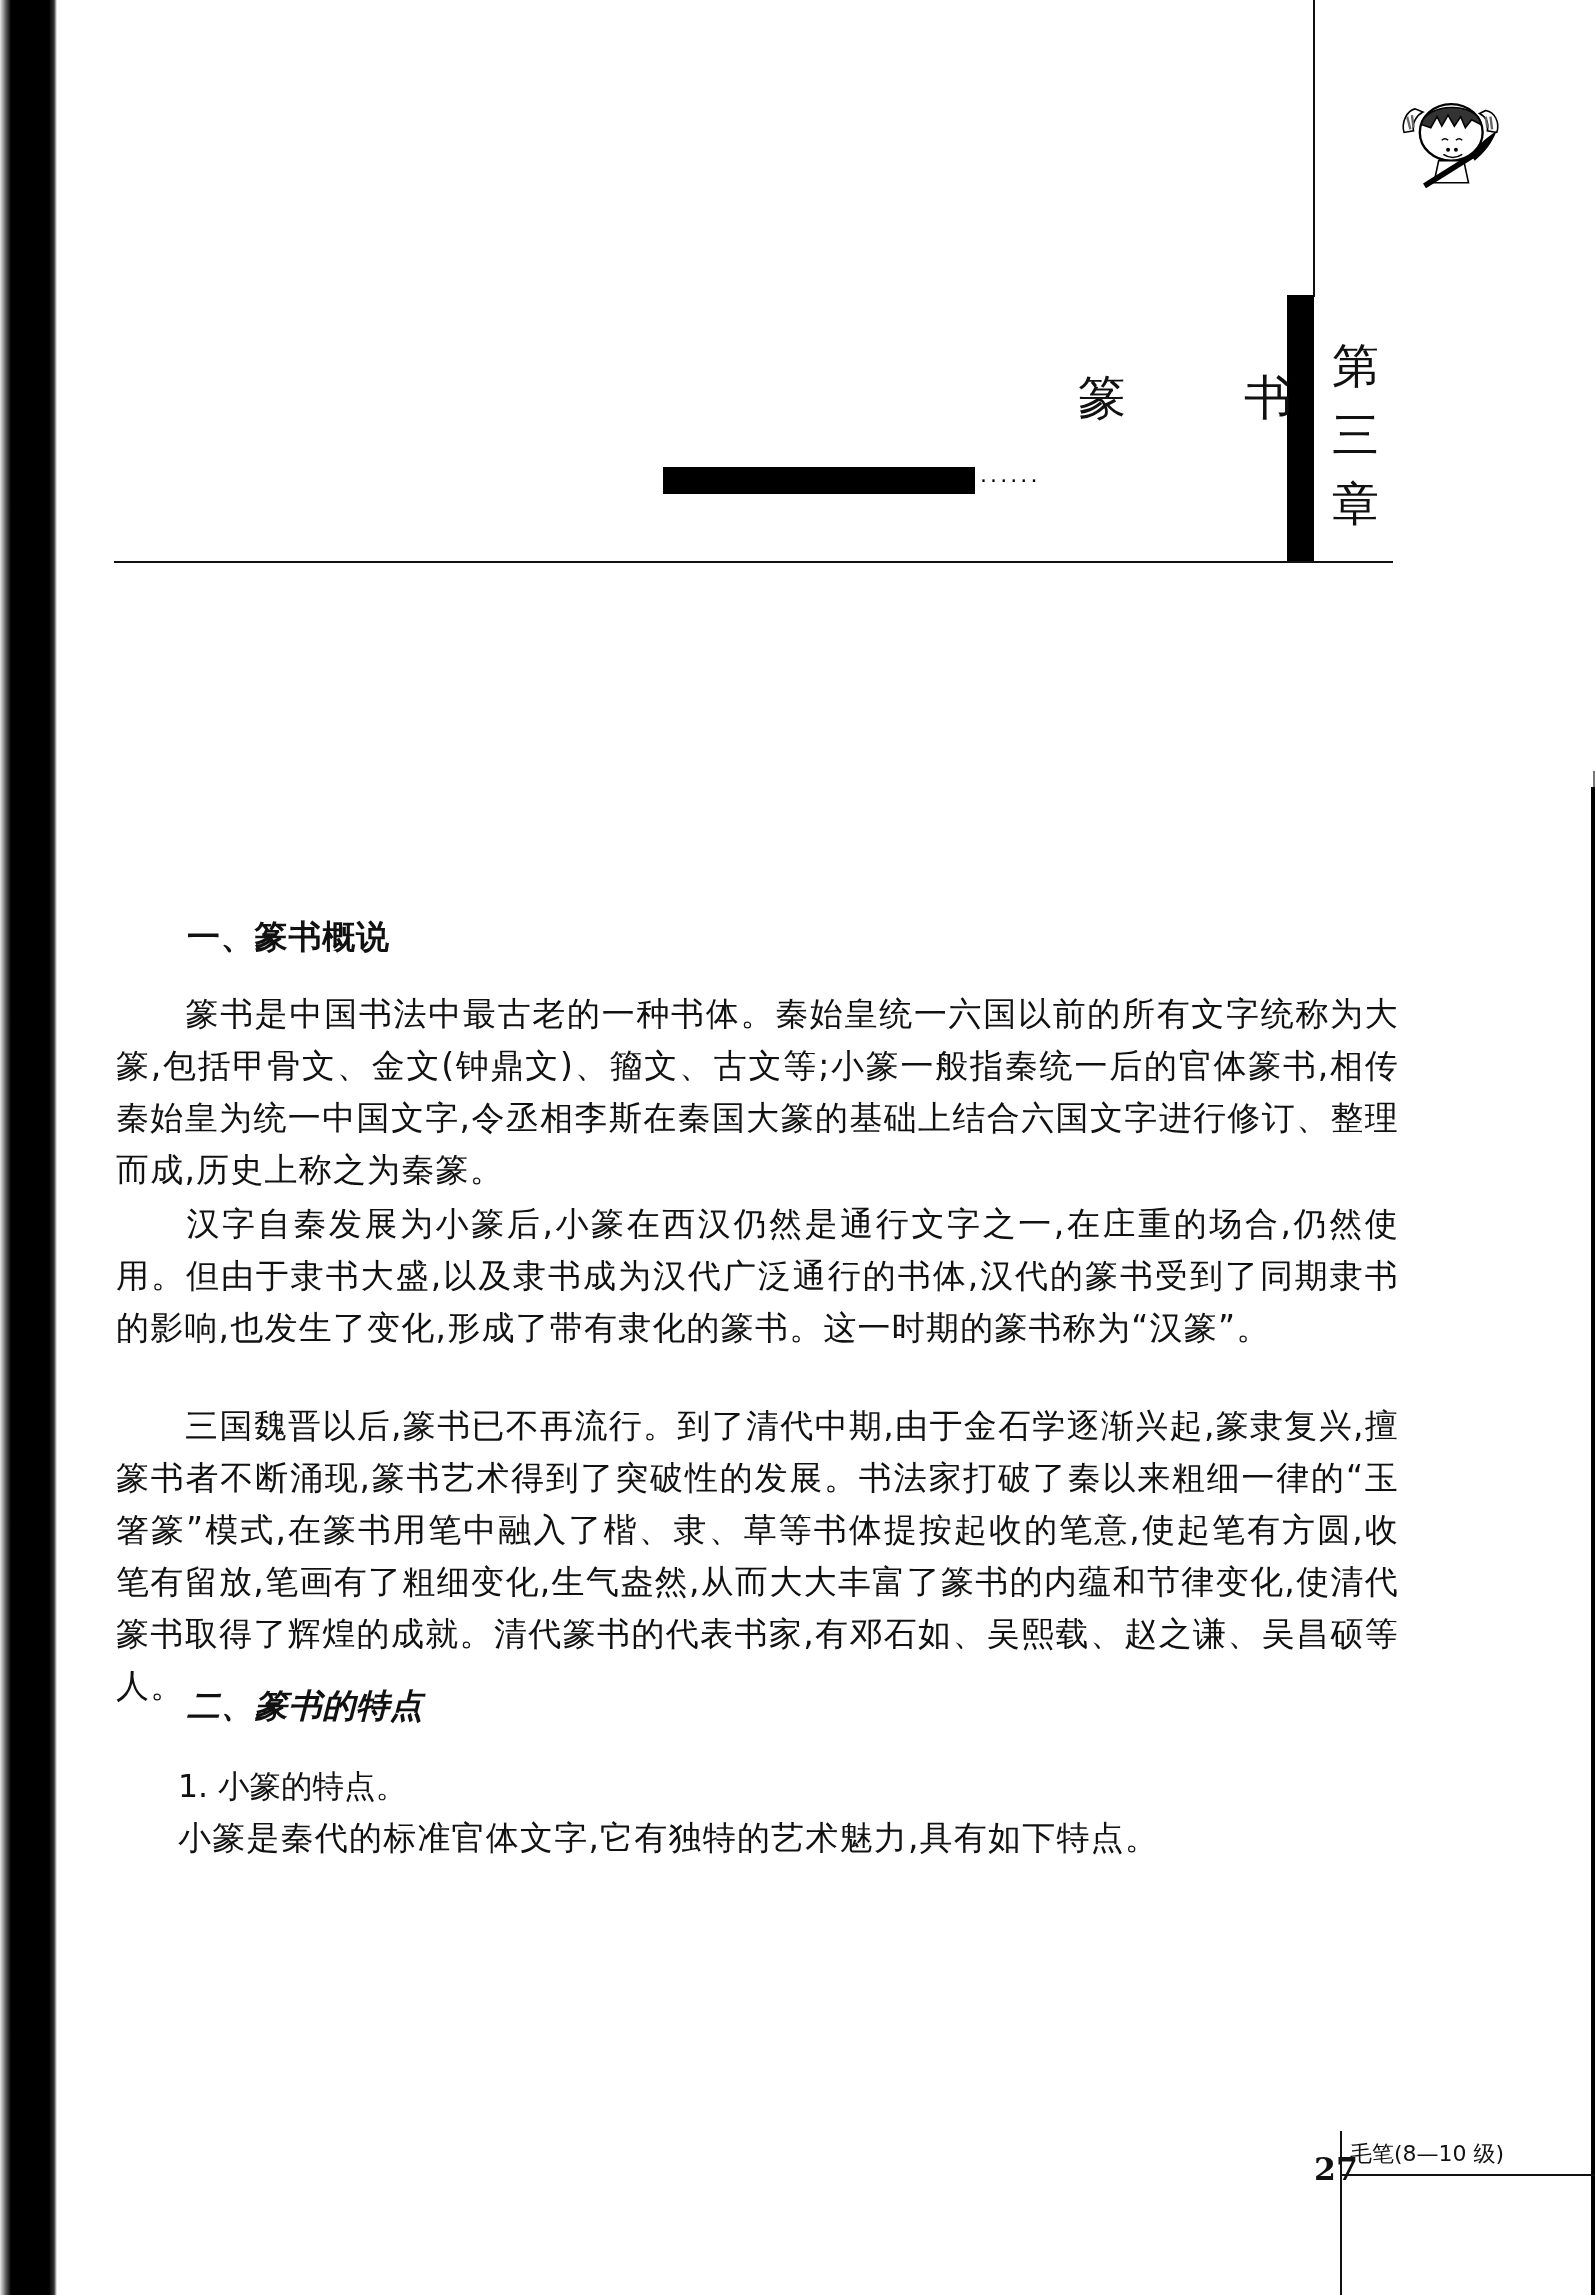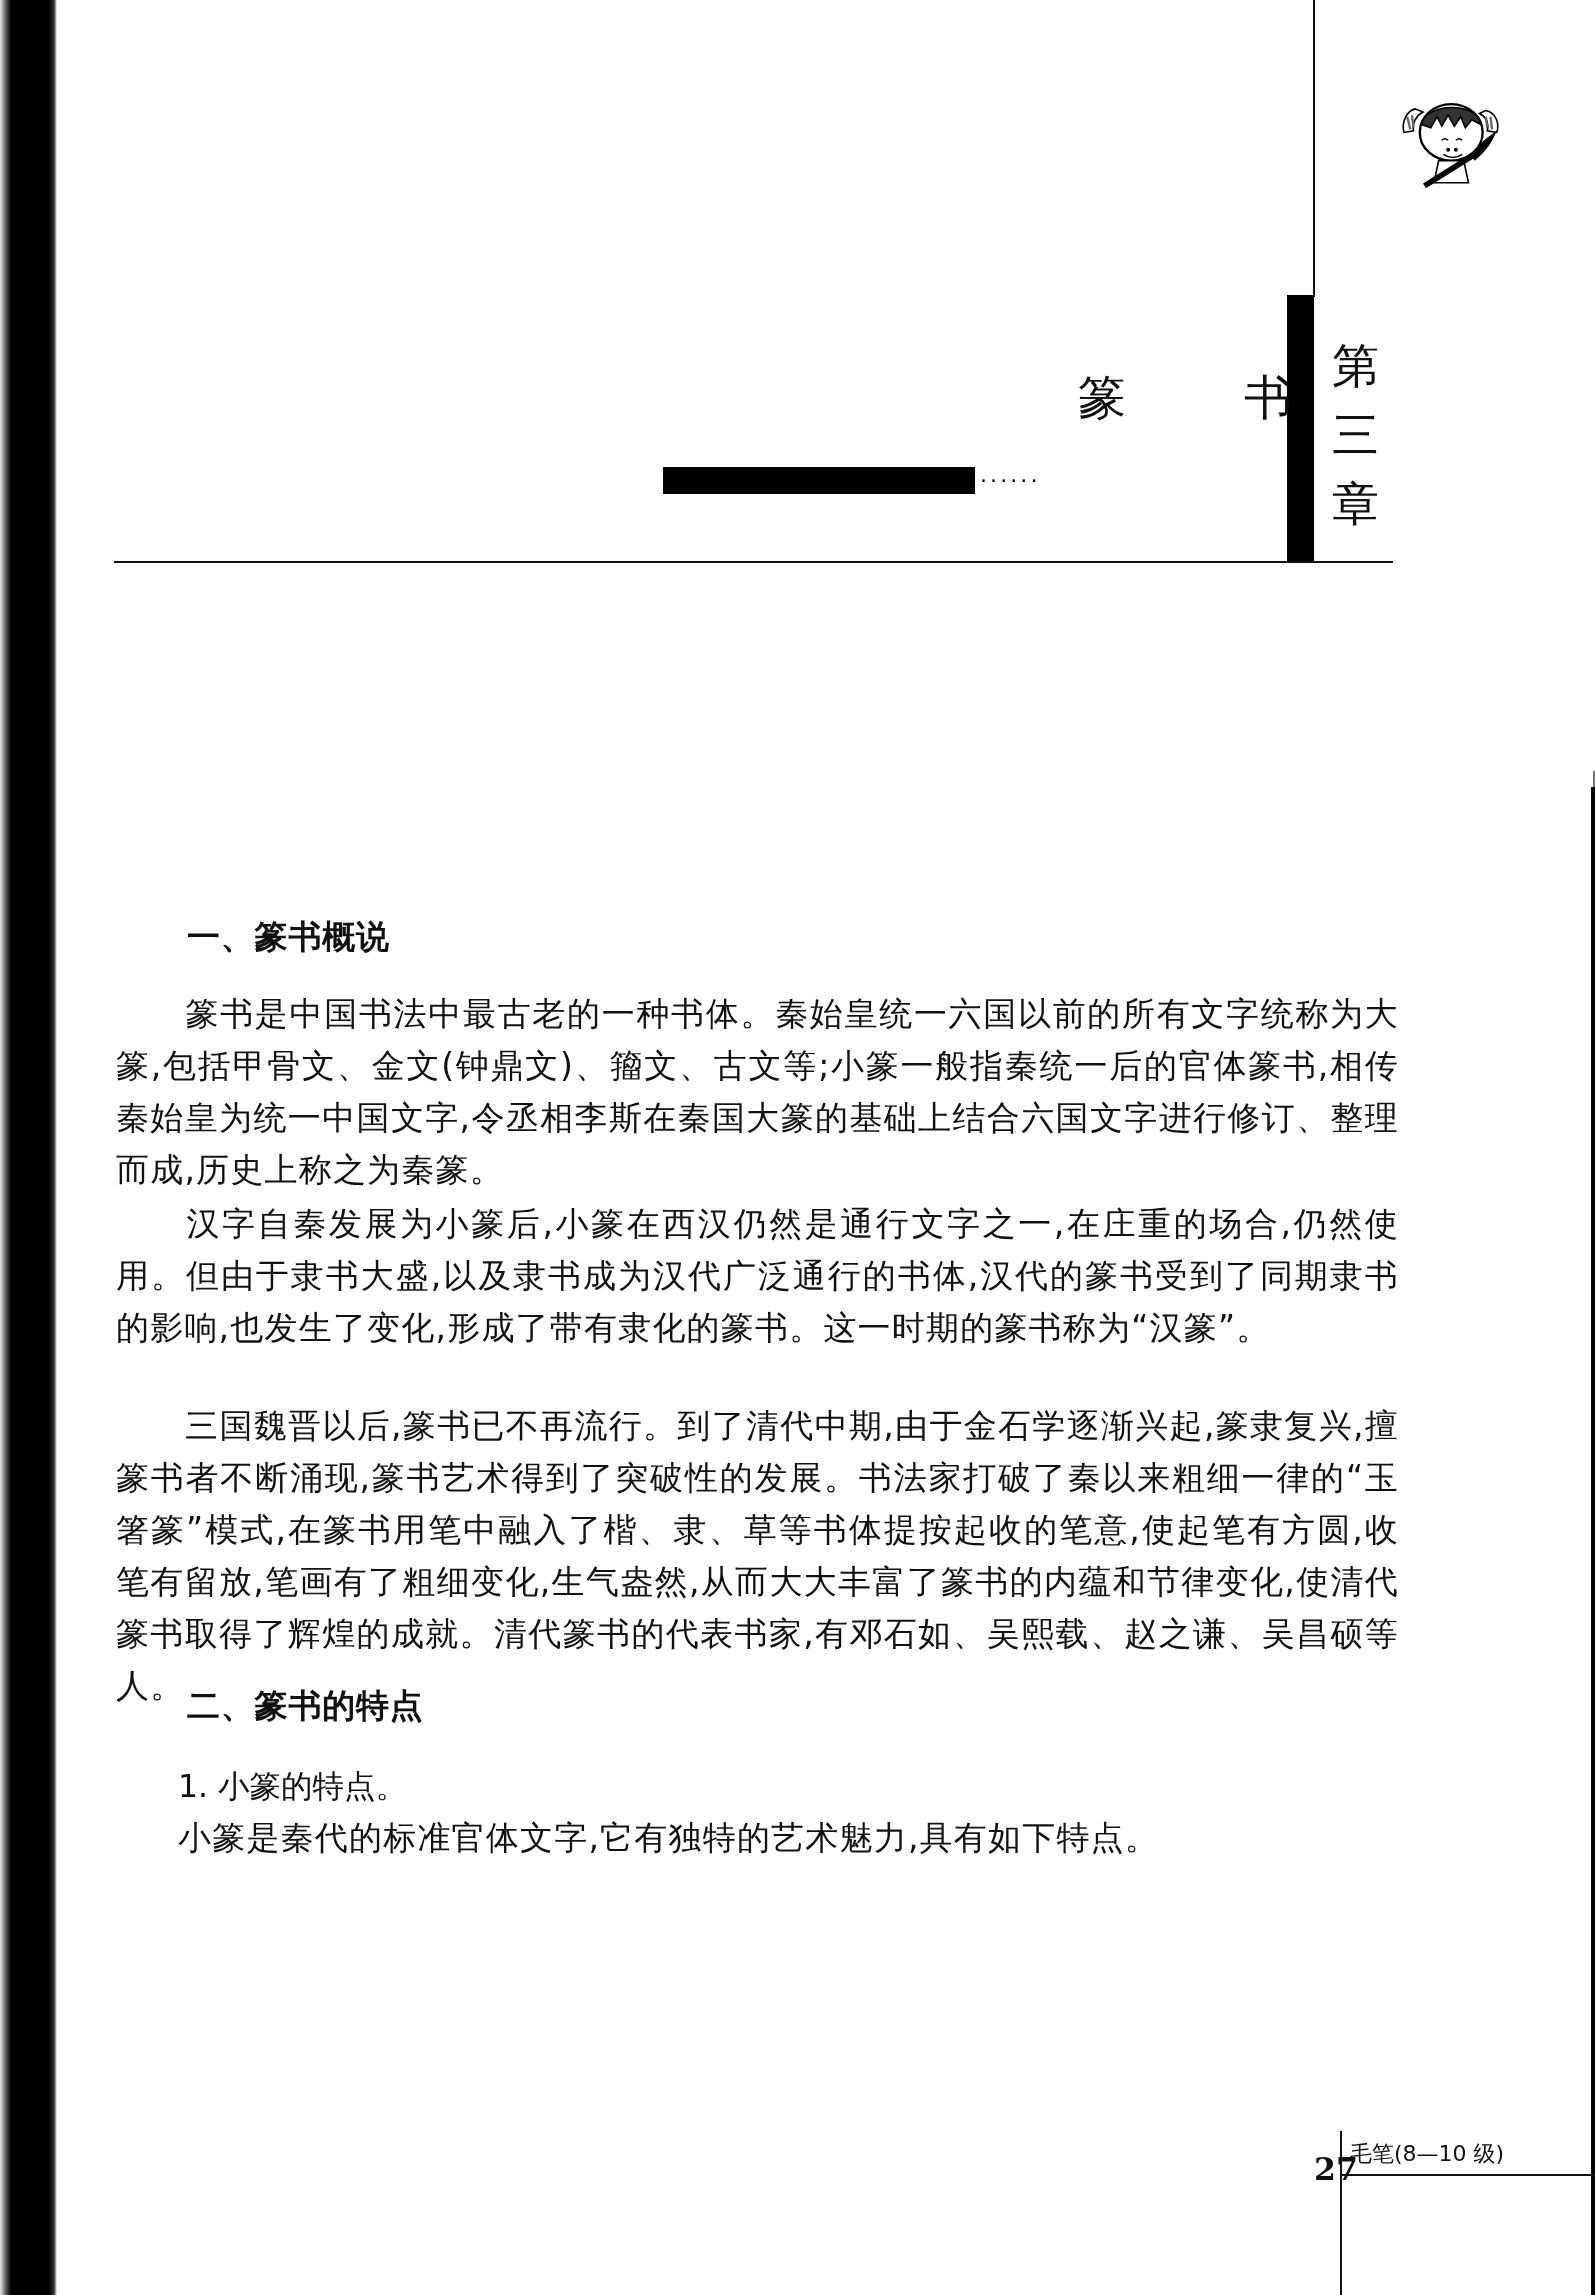--- a/index.html
+++ b/index.html
@@ -159,21 +159,21 @@
 <div class="deco-dots">······</div>
 
 <div class="section-heading" style="top:913px;">一、篆书概说</div>
 
 <div class="para" style="top:988px;"><span class="indent"></span><span>篆书是中国书法中最古老的一种书体。秦始皇统一六国以前的所有文字统称为大篆,包括甲骨文、金文(钟鼎文)、籀文、古文等;小篆一般指秦统一后的官体篆书,相传秦始皇为统一中国文字,令丞相李斯在秦国大篆的基础上结合六国文字进行修订、整理而成,历史上称之为秦篆。</span></div>
 
 <div class="para" style="top:1198px;"><span class="indent"></span><span>汉字自秦发展为小篆后,小篆在西汉仍然是通行文字之一,在庄重的场合,仍然使用。但由于隶书大盛,以及隶书成为汉代广泛通行的书体,汉代的篆书受到了同期隶书的影响,也发生了变化,形成了带有隶化的篆书。这一时期的篆书称为“汉篆”。</span></div>
 
 <div class="para" style="top:1355px;margin-top:45px;"><span class="indent"></span><span>三国魏晋以后,篆书已不再流行。到了清代中期,由于金石学逐渐兴起,篆隶复兴,擅篆书者不断涌现,篆书艺术得到了突破性的发展。书法家打破了秦以来粗细一律的“玉箸篆”模式,在篆书用笔中融入了楷、隶、草等书体提按起收的笔意,使起笔有方圆,收笔有留放,笔画有了粗细变化,生气盎然,从而大大丰富了篆书的内蕴和节律变化,使清代篆书取得了辉煌的成就。清代篆书的代表书家,有邓石如、吴熙载、赵之谦、吴昌硕等人。</span></div>
 
-<div class="section-heading" style="top:1682px;">二、篆书的特点</div>
+<div class="section-heading" style="top:1682px;font-style:italic;">二、篆书的特点</div>
 
 <div class="sub-item" style="top:1763px;">1. 小篆的特点。</div>
 <div class="sub-para" style="top:1814px;">小篆是秦代的标准官体文字,它有独特的艺术魅力,具有如下特点。</div>
 
 <div class="footer-vline"></div>
 <div class="footer-hline"></div>
 <div class="page-number">27</div>
 <div class="footer-book">毛笔(8—10 级)</div>
 
 

